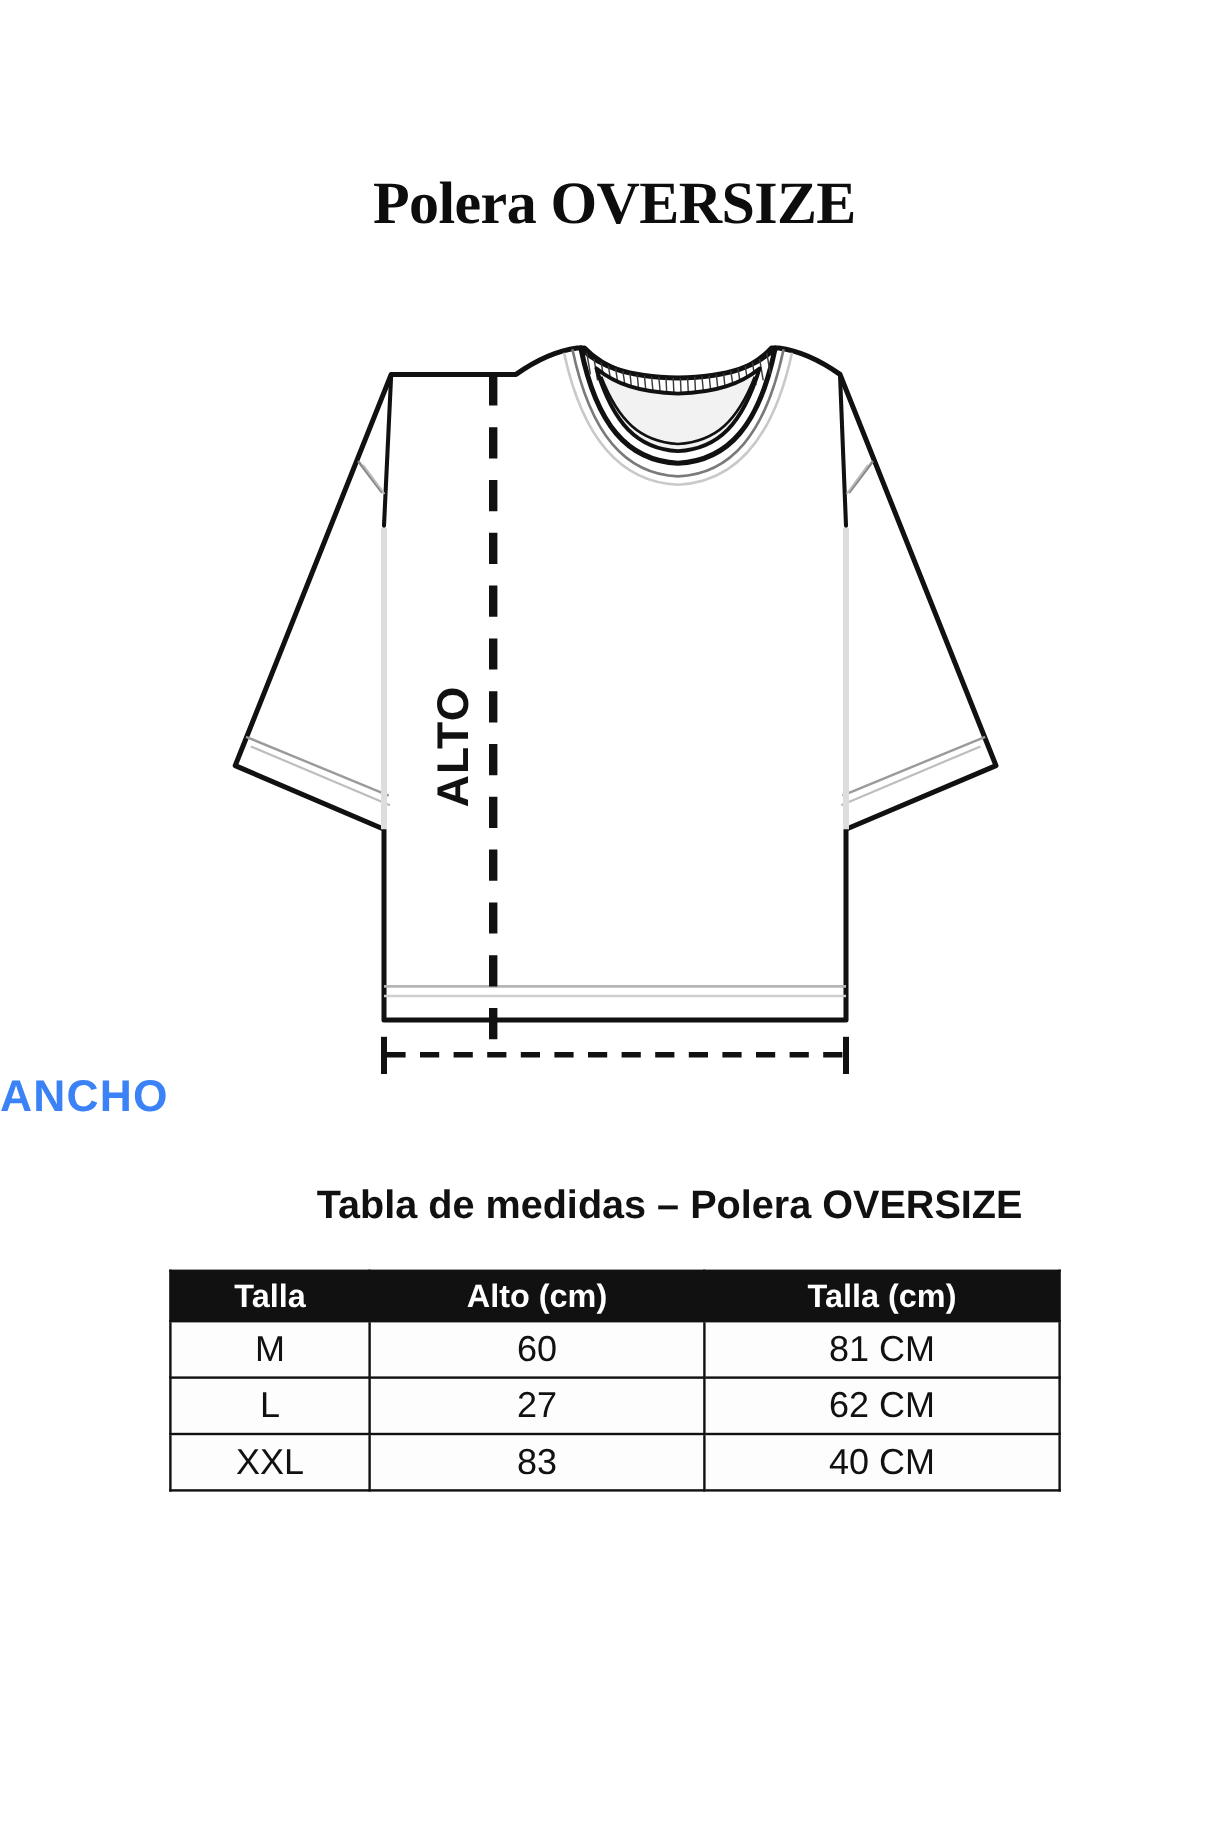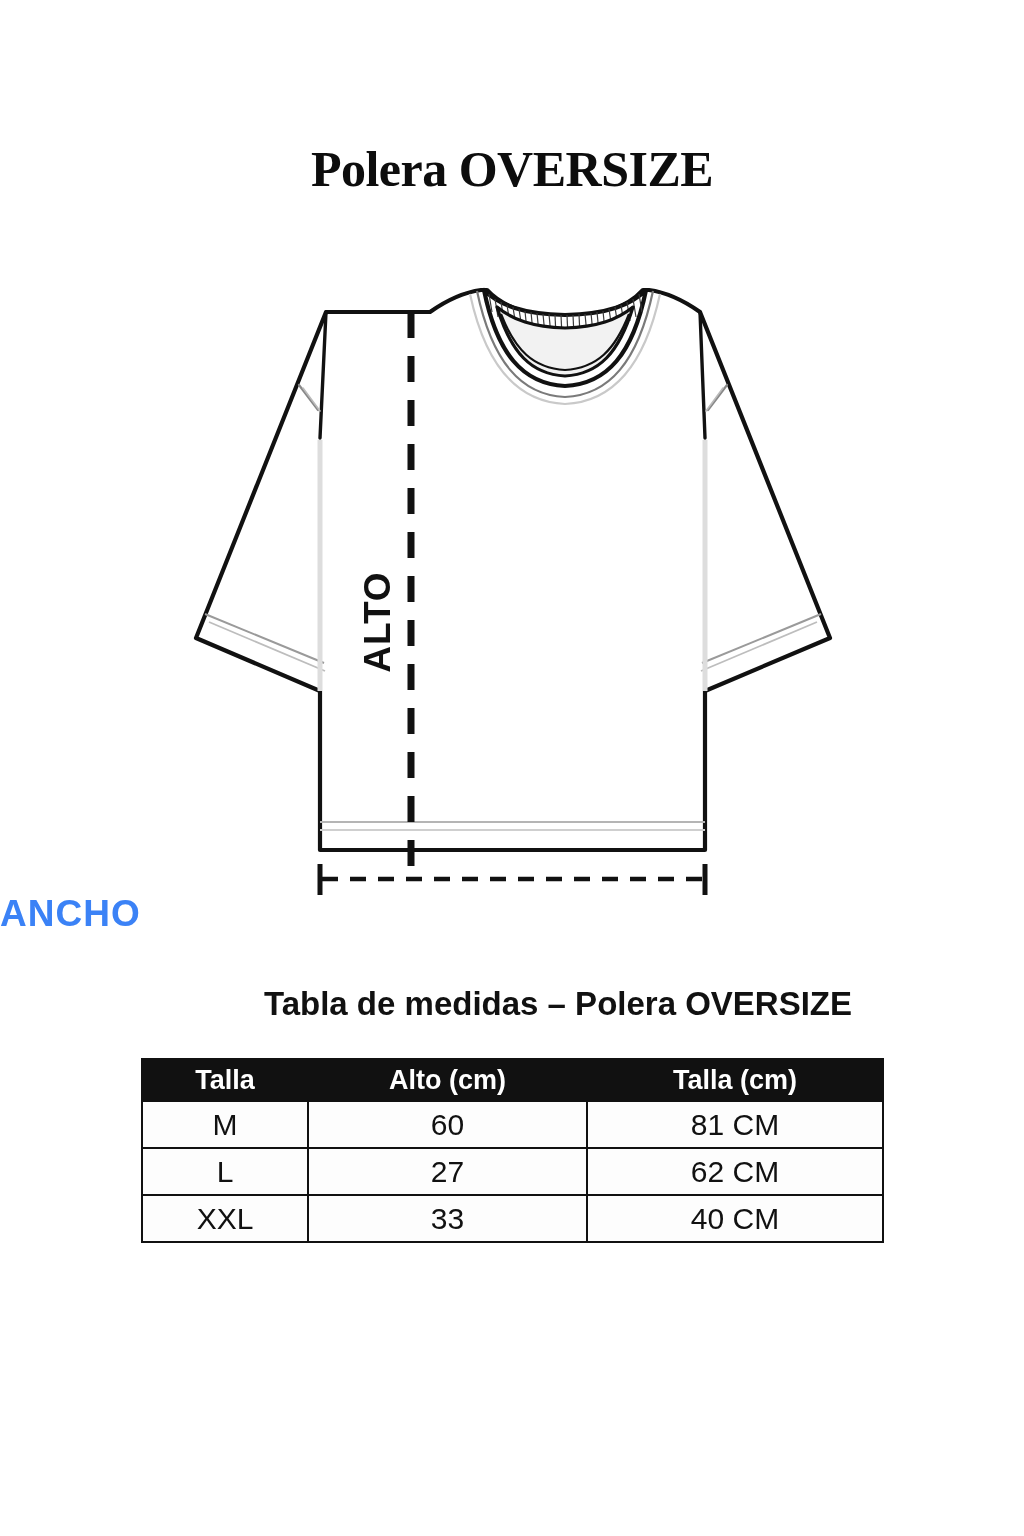--- a/index.html
+++ b/index.html
@@ -263,18 +263,18 @@
         <td>60</td>
         <td>81 CM</td>
       </tr>
       <tr>
         <td>L</td>
         <td>27</td>
         <td>62 CM</td>
       </tr>
       <tr>
         <td>XXL</td>
-        <td>33</td>
+        <td>83</td>
         <td>40 CM</td>
       </tr>
     </tbody>
   </table>
 </div>
 
 </body></html>

